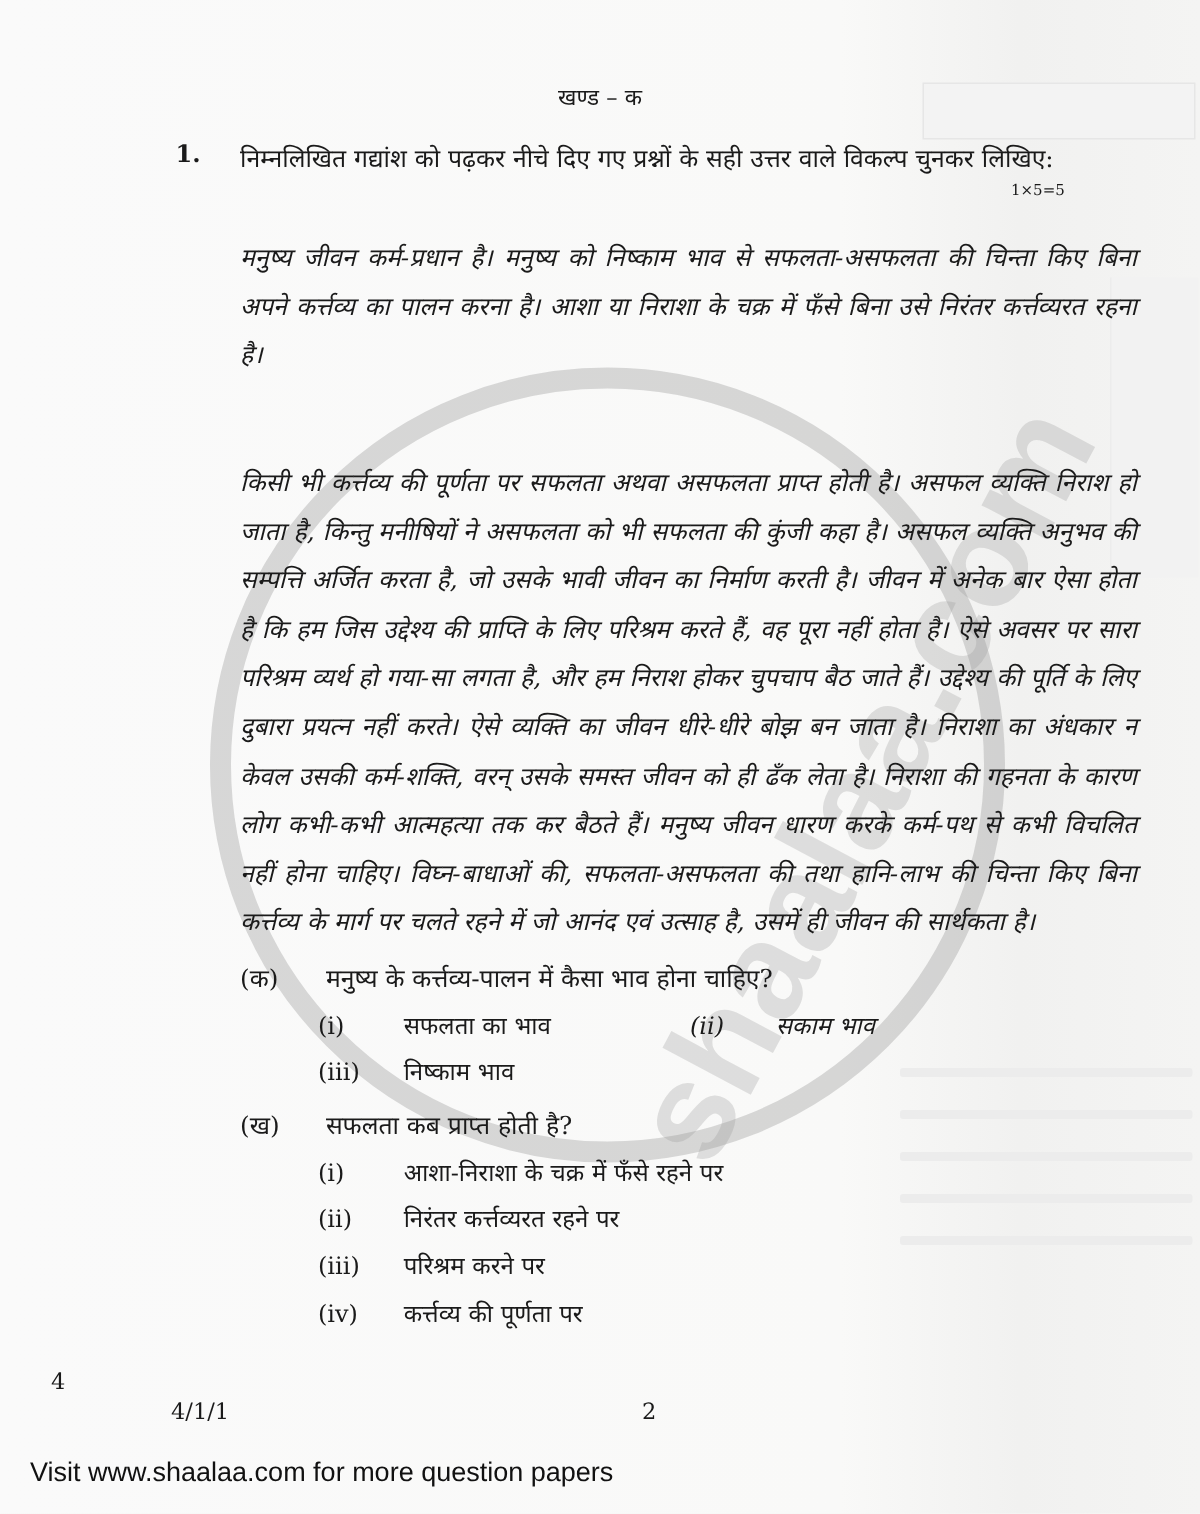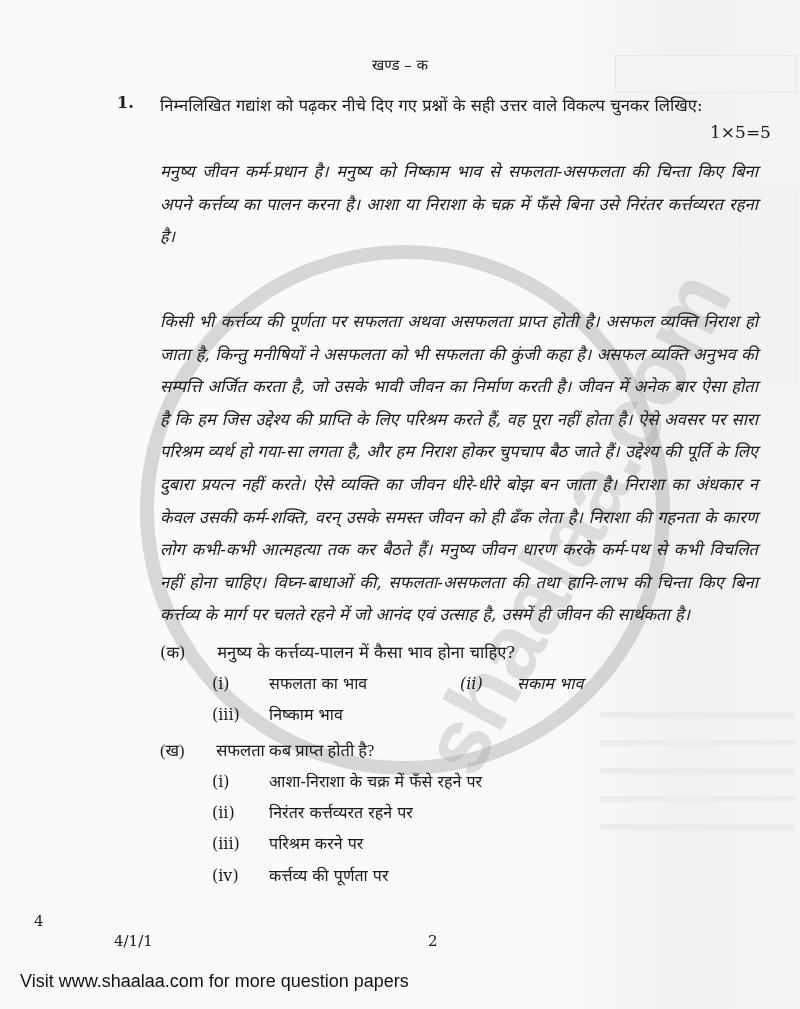--- a/index.html
+++ b/index.html
@@ -40,21 +40,21 @@
 
     .section-title {
       position: absolute; left: 0; width: 800px; top: 54px; text-align: center;
       font-size: 15px;
     }
     .qnum { position: absolute; left: 117px; top: 93px; font-weight: bold; font-size: 16px; }
     .qtext {
       position: absolute; left: 160px; top: 90px; width: 600px;
       font-size: 16.5px; line-height: 32px; text-align: justify;
     }
-    .marks { position: absolute; left: 710px; top: 122px; font-size: 17px; }
+    .marks { position: absolute; left: 674px; top: 122px; font-size: 10px; }
 
     .para {
       position: absolute; left: 160px; width: 598px;
       font-size: 16.5px; line-height: 32.6px; text-align: justify; font-style: italic;
     }
     .p1 { top: 156px; }
     .p2 { top: 258px; margin-top: 48px; }
 
     .sub {
       position: absolute; left: 160px; font-size: 16.5px;
@@ -108,21 +108,21 @@
   </div>
   <div class="opt" style="left:460px; top:672px;font-style:italic;">
     <span class="num">(ii)</span>
     <span>सकाम भाव</span>
   </div>
   <div class="opt" style="left:212px; top:703px;">
     <span class="num">(iii)</span>
     <span>निष्काम भाव</span>
   </div>
 
-  <div class="sub" style="top:738px;font-family:Liberation Serif, serif;">
+  <div class="sub" style="top:738px;">
     <span class="lbl">(ख)</span>
     <span>सफलता कब प्राप्त होती है?</span>
   </div>
   <div class="opt" style="left:212px; top:770px;">
     <span class="num">(i)</span>
     <span>आशा-निराशा के चक्र में फँसे रहने पर</span>
   </div>
   <div class="opt" style="left:212px; top:801px;">
     <span class="num">(ii)</span>
     <span>निरंतर कर्त्तव्यरत रहने पर</span>

